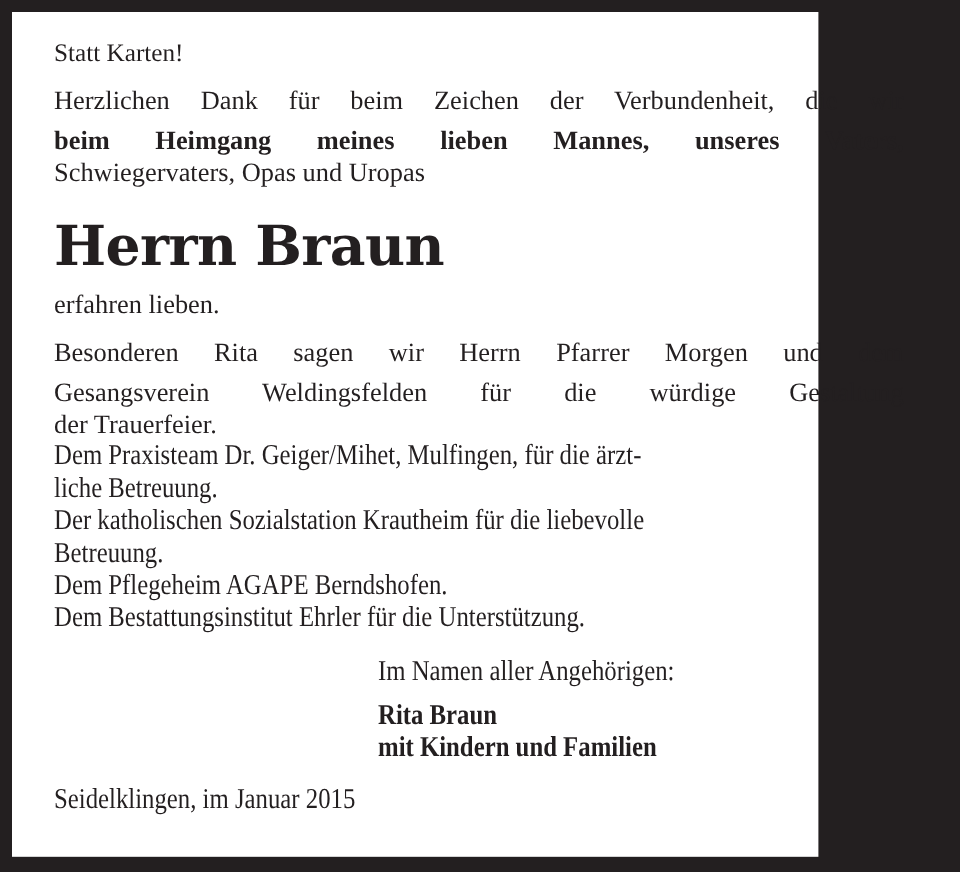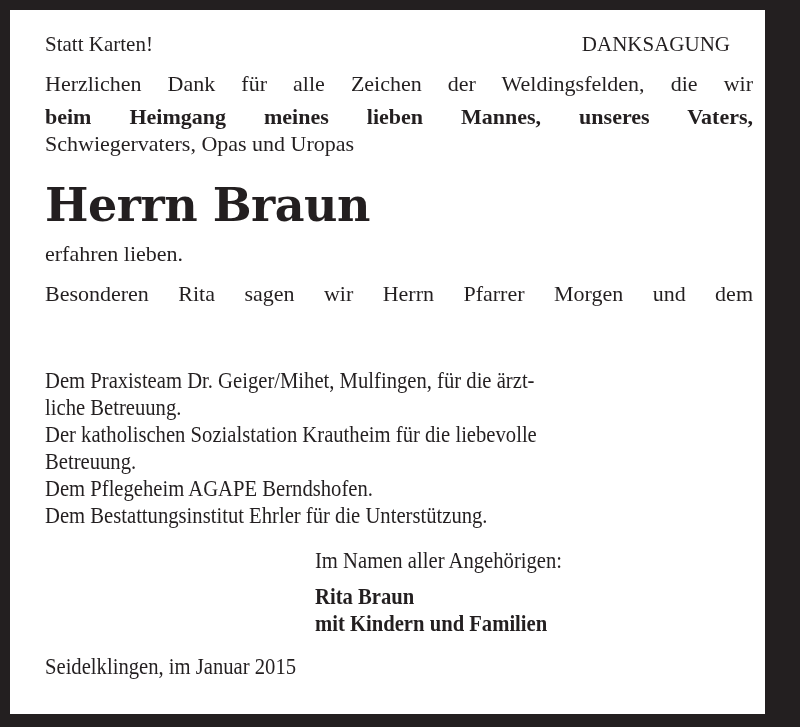--- a/index.html
+++ b/index.html
@@ -1,48 +1,49 @@
 <!DOCTYPE html>
 <html><head>
 <meta charset="utf-8">
 <style>
   html, body { margin: 0; padding: 0; }
   body { width: 800px; height: 727px; background: #231f20; position: relative; overflow: hidden; }
   .card {
-    position: absolute; left: 10px; top: 10px; width: 755px; height: 704px;
+    position: absolute; left: 10px; top: 10px; width: 672px; height: 704px;
     background: #ffffff; color: #231f20;
     font-family: "DejaVu Serif", "Liberation Serif", serif;
   }
   .line { position: absolute; left: 35px; white-space: nowrap; }
   .serif { font-family: "Liberation Serif", "DejaVu Serif", serif; }
   .small { font-size: 21px; top: 22px; }
   .head-left { left: 35px; }
   .head-right { right: 35px; left: auto; }
   .body-text { font-size: 22px; line-height: 27px; }
   .justify { width: 708px; text-align: justify; text-align-last: justify; }
   .name { font-family: "DejaVu Serif", serif; font-weight: bold; font-size: 46px; top: 168px; letter-spacing: -0.5px; }
   .cond { font-family: "Liberation Serif", serif; font-size: 24px; transform: scaleX(0.86); transform-origin: left; }
   .bold { font-weight: bold; }
 </style>
 </head>
 <body>
 
 <div class="card">
   <div class="line serif small head-left" style="top:22px;">Statt Karten!</div>
-  <div class="line serif small head-right" style="top:22px;">DANKSAGUNG</div>
 
-  <div class="line serif body-text justify" style="top:60px;">Herzlichen Dank für alle Zeichen der Weldingsfelden, die wir</div>
+  <div class="line serif body-text justify" style="top:60px;">Herzlichen Dank für beim Zeichen der Verbundenheit, die wir</div>
   <div class="line serif body-text justify" style="top:93px;font-weight:bold;">beim Heimgang meines lieben Mannes, unseres Vaters,</div>
   <div class="line serif body-text" style="top:120px;">Schwiegervaters, Opas und Uropas</div>
 
   <div class="line name">Herrn Braun</div>
 
   <div class="line serif body-text" style="top:230px;">erfahren lieben.</div>
 
   <div class="line serif body-text justify" style="top:270px;">Besonderen Rita sagen wir Herrn Pfarrer Morgen und dem</div>
+  <div class="line serif body-text justify" style="top:303px;">Gesangsverein Weldingsfelden für die würdige Gestaltung</div>
+  <div class="line serif body-text" style="top:330px;">der Trauerfeier.</div>
 
   <div class="line cond" style="top:357px;">Dem Praxisteam Dr. Geiger/Mihet, Mulfingen, für die ärzt-</div>
   <div class="line cond" style="top:384px;">liche Betreuung.</div>
   <div class="line cond" style="top:411px;">Der katholischen Sozialstation Krautheim für die liebevolle</div>
   <div class="line cond" style="top:438px;">Betreuung.</div>
   <div class="line cond" style="top:465px;">Dem Pflegeheim AGAPE Berndshofen.</div>
   <div class="line cond" style="top:492px;">Dem Bestattungsinstitut Ehrler für die Unterstützung.</div>
 
   <div class="line cond" style="left:305px; top:537px;">Im Namen aller Angehörigen:</div>
   <div class="line cond bold" style="left:305px; top:573px;">Rita Braun</div>

